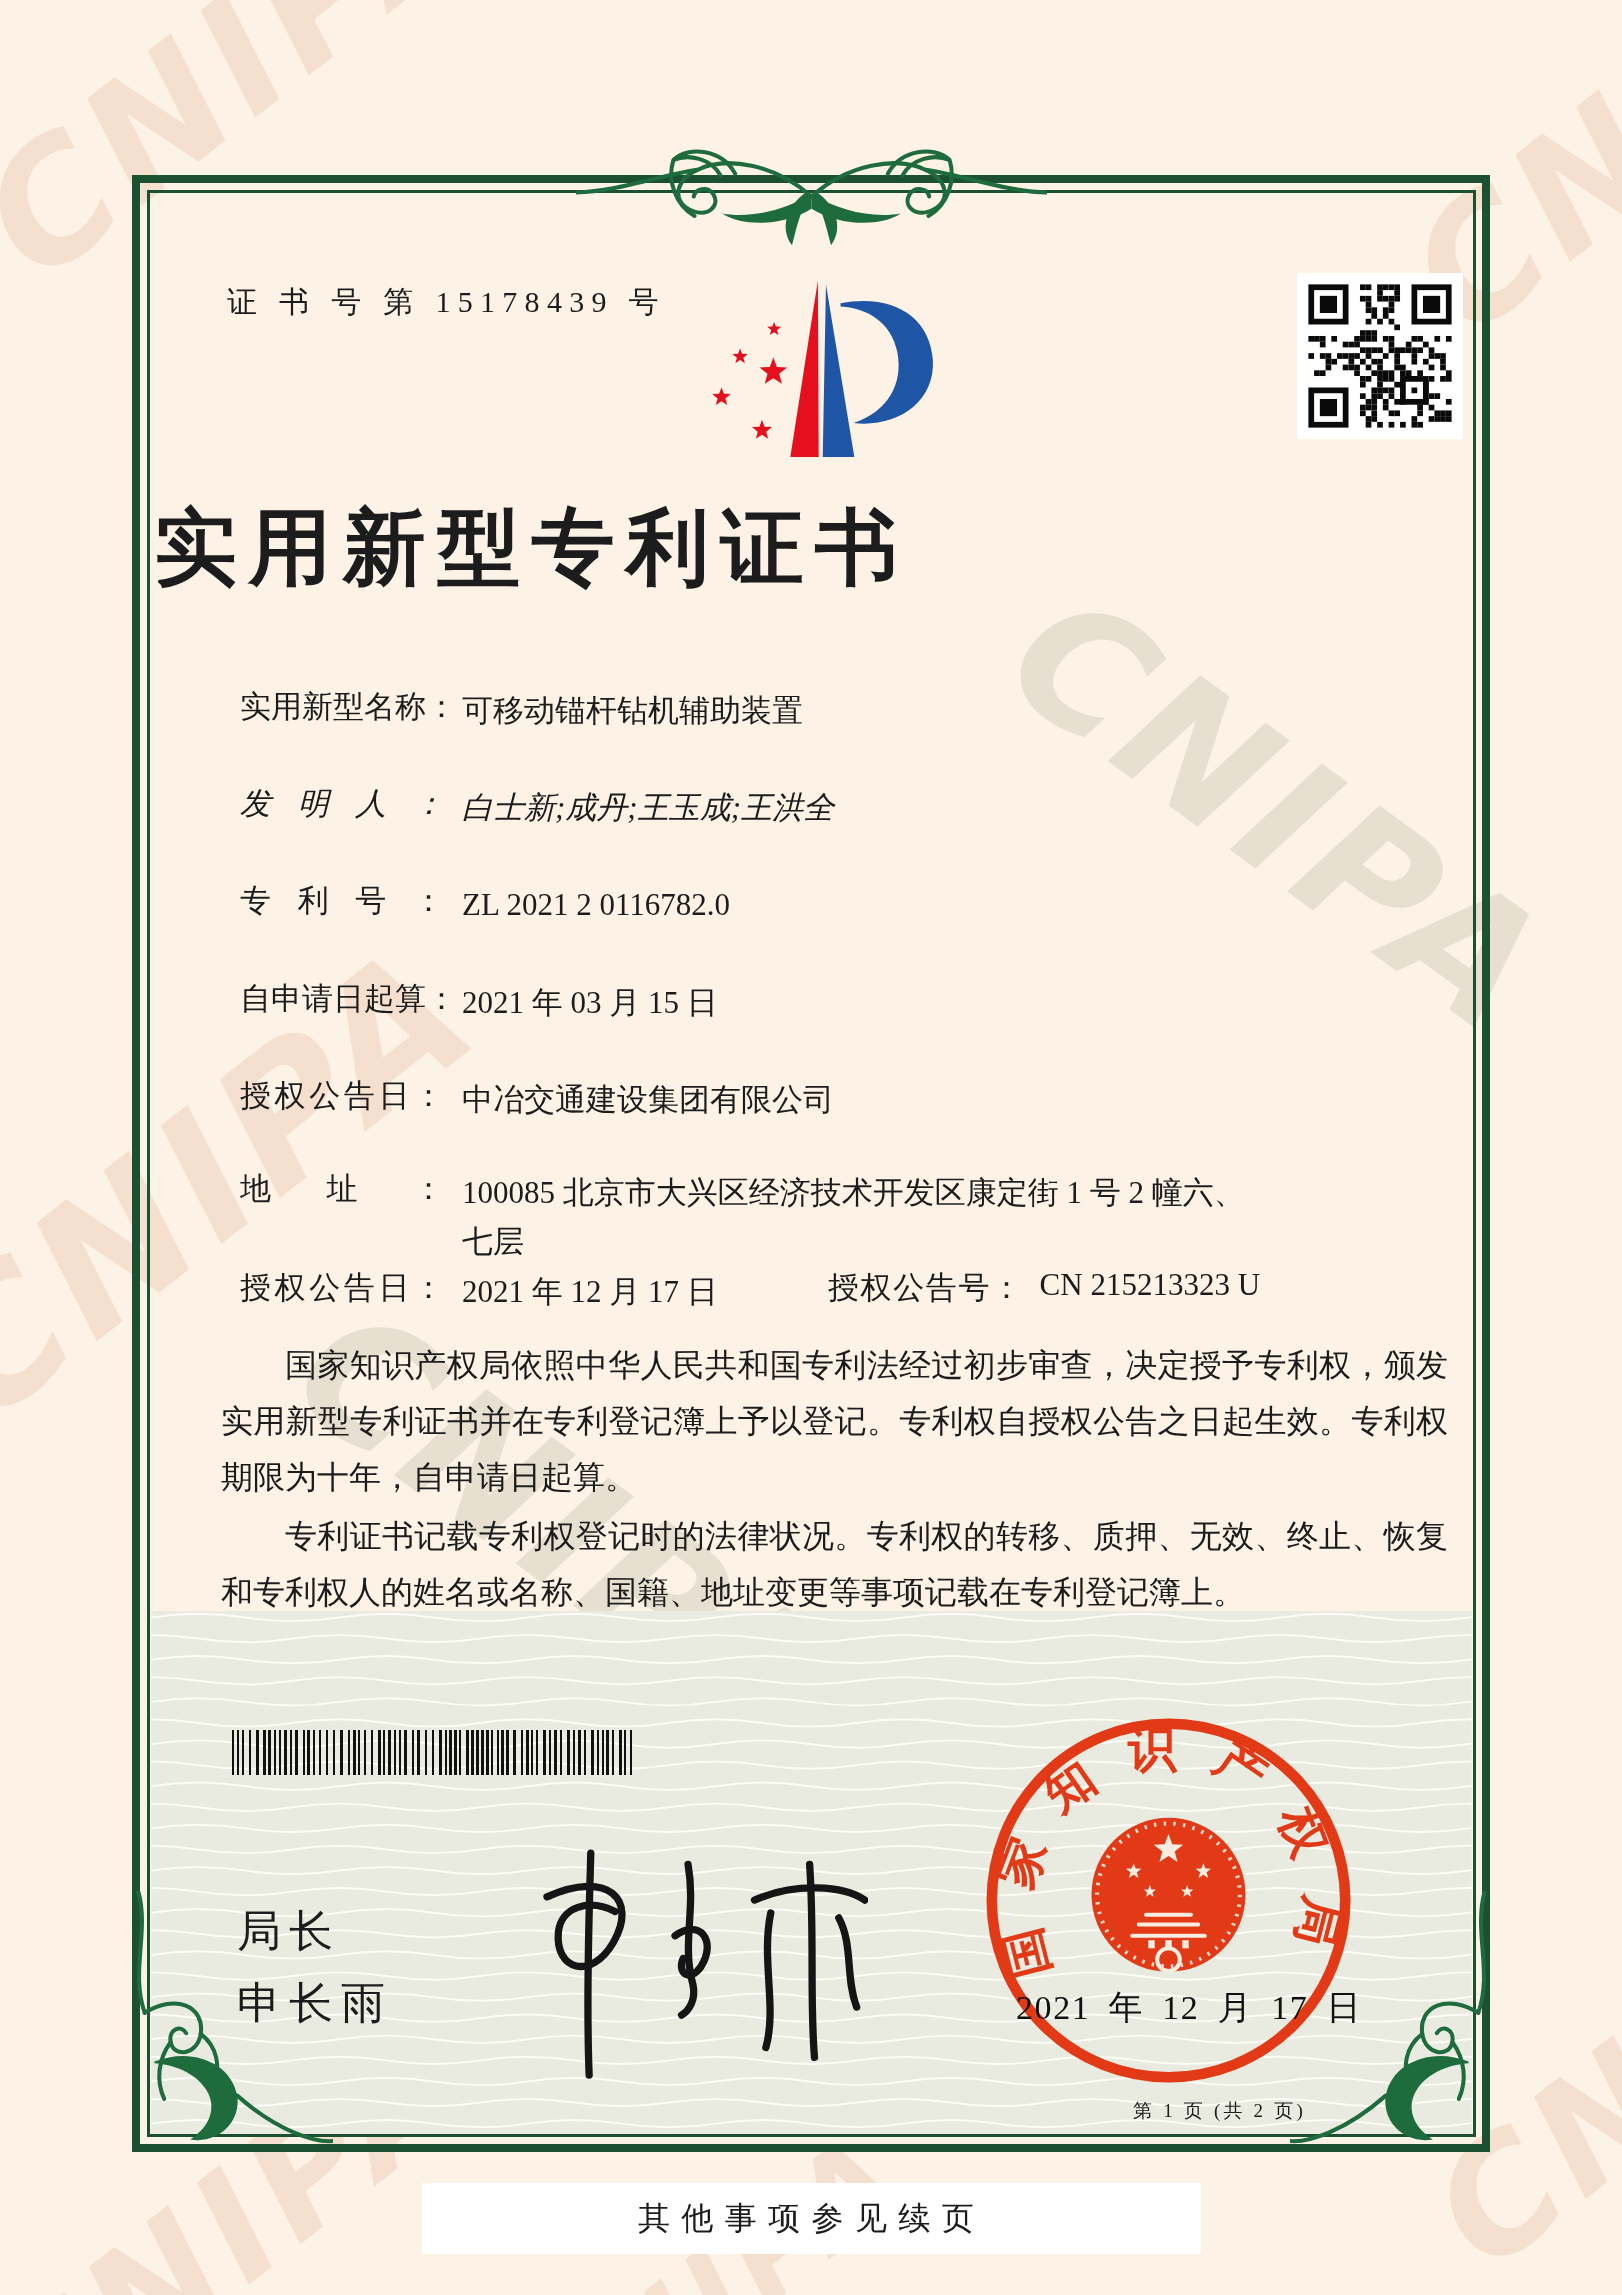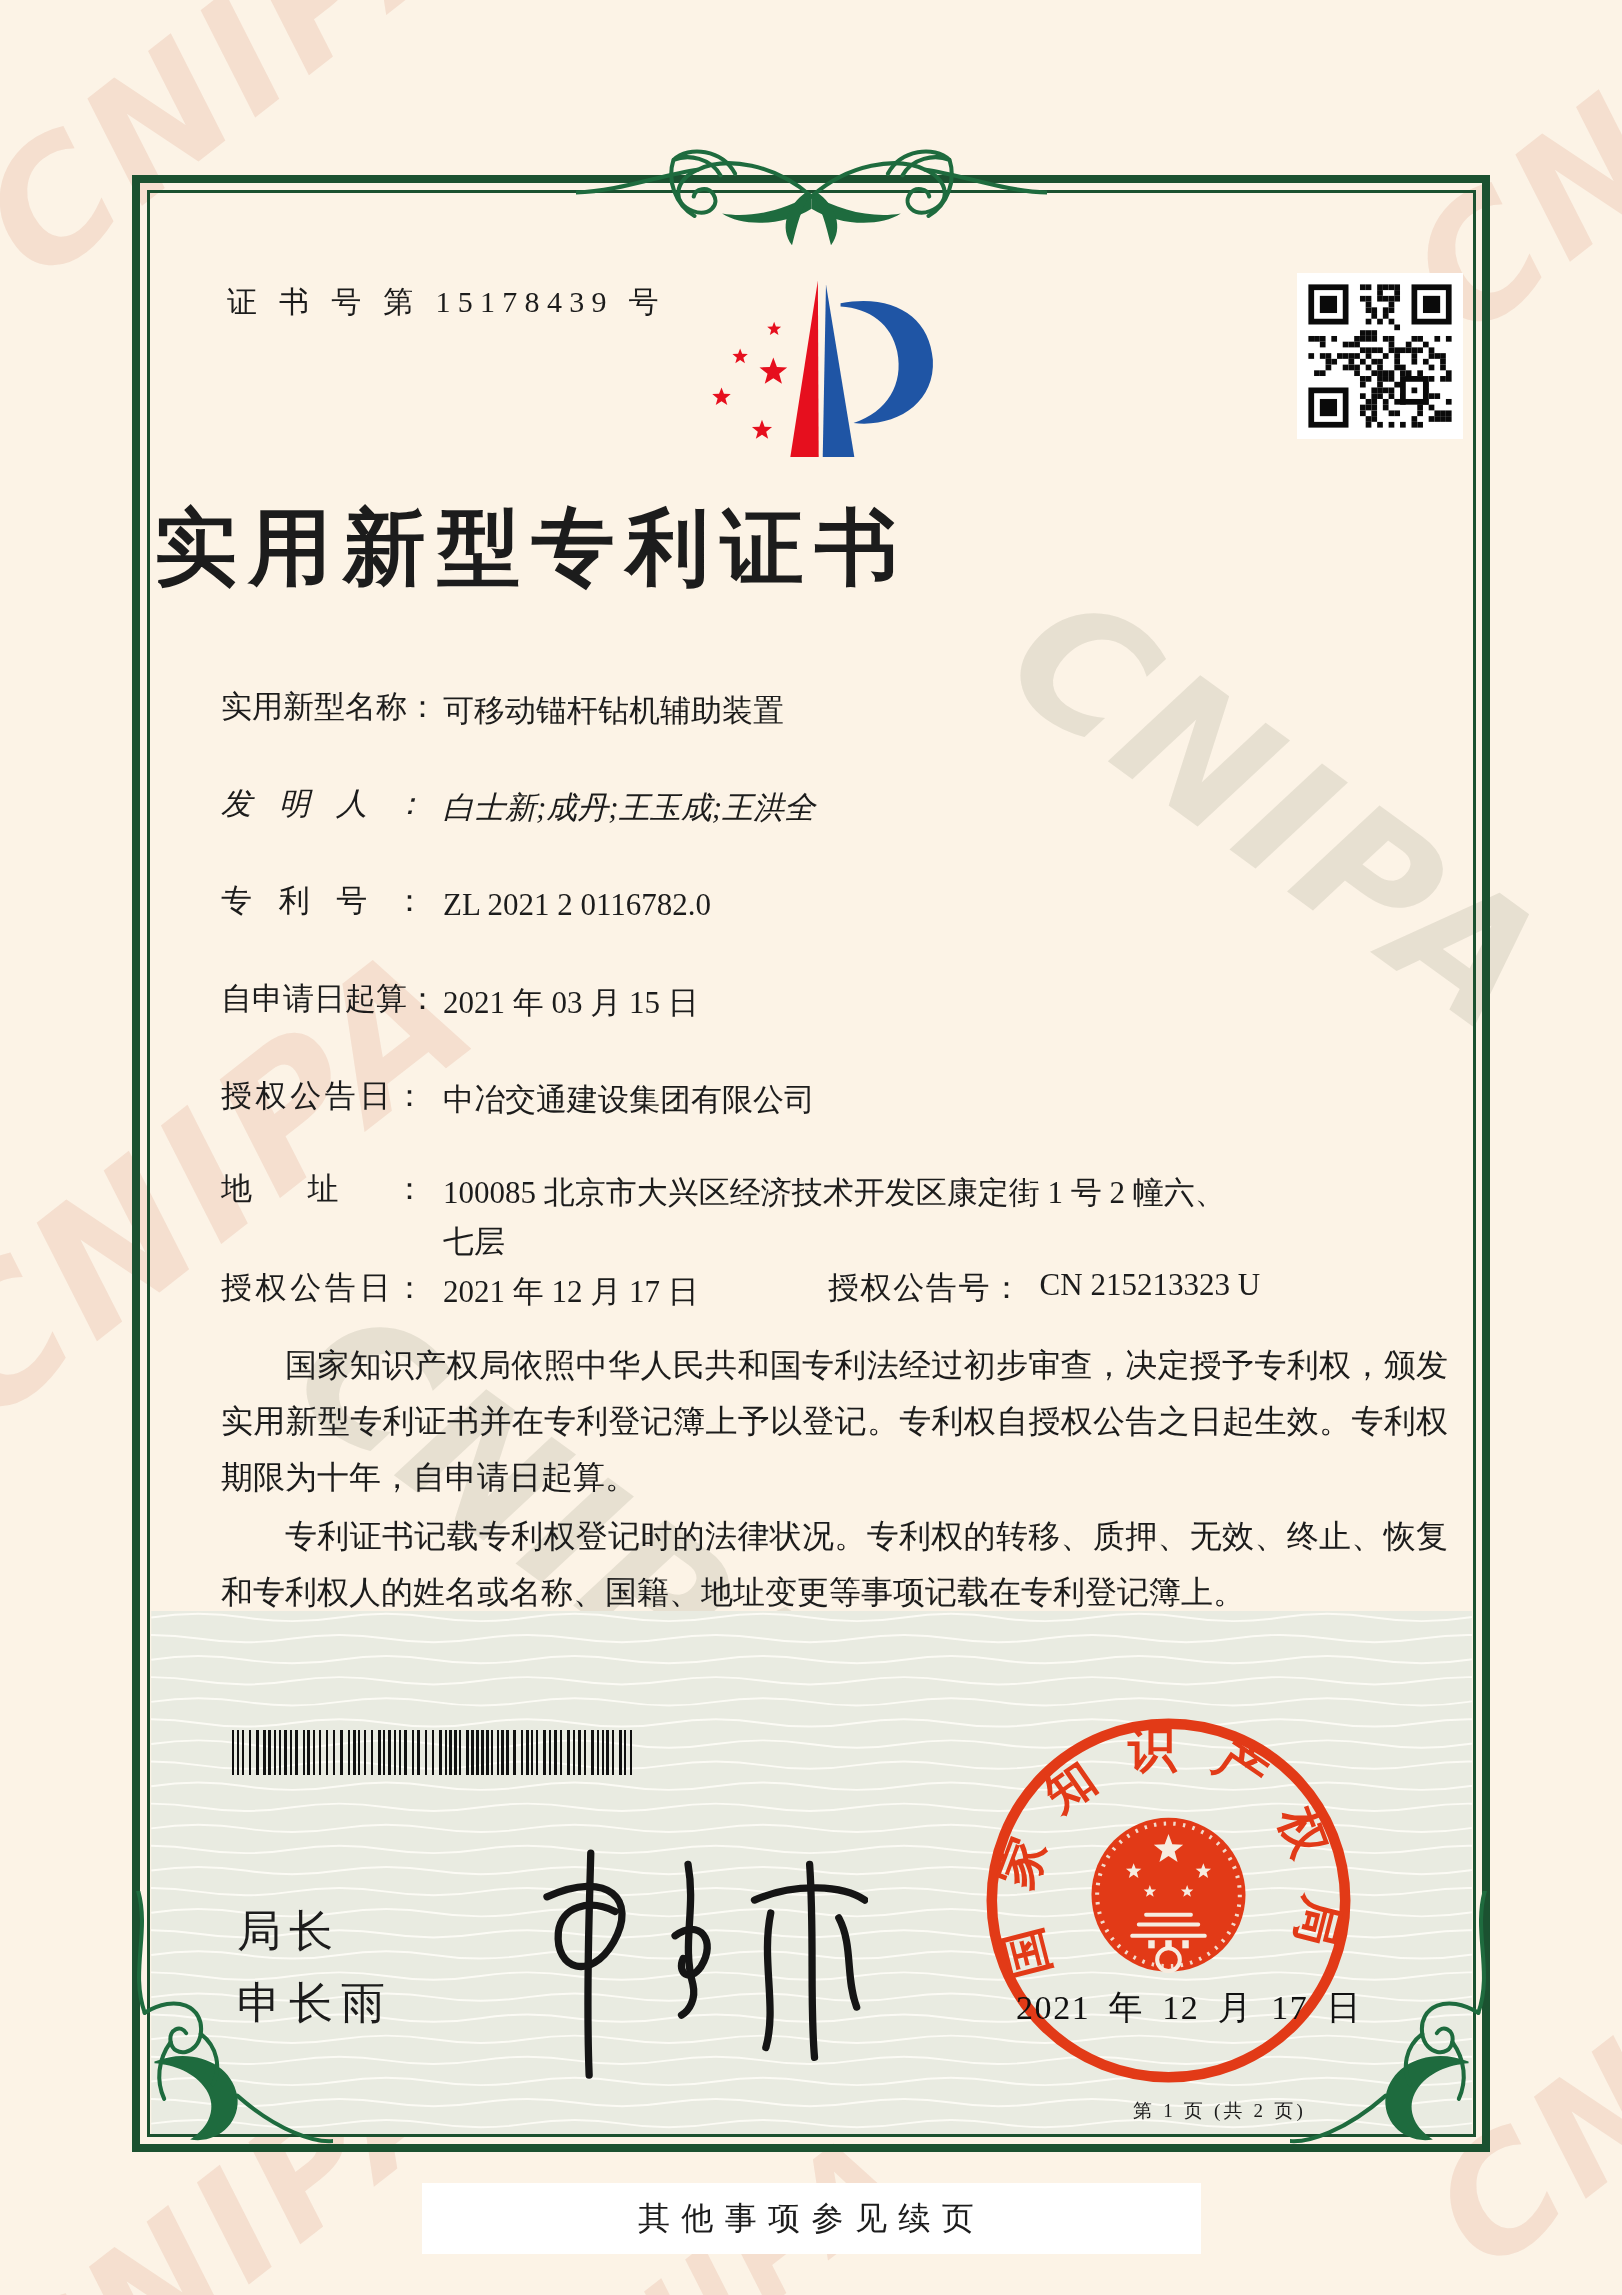--- a/index.html
+++ b/index.html
@@ -33,21 +33,21 @@
   .cert-no{position:absolute; left:227px; top:282px; font-size:30px; letter-spacing:7.3px;}
   .title{
     position:absolute; left:154px; top:493px; width:1314px; text-align:left;
     font-size:83px; font-weight:bold; letter-spacing:11.4px;
   }
   .logo{position:absolute; left:688px; top:240px;}
   .qr{position:absolute; left:1297px; top:273px; background:#ffffff; line-height:0;}
   .row{position:absolute; left:221px; width:1233px; display:flex; font-size:31px;}
   .row .lbl{
     display:inline-block; width:204px; flex:0 0 204px;
-    text-align:justify; text-align-last:justify; white-space:nowrap;
+    text-align:justify; text-align-last:justify; white-space:nowrap;margin-left:19px;
   }
   .row .val{margin-left:18px; line-height:49px;}
   .row .val.addr{max-width:811px;}
   .pair2{position:absolute; left:607px; top:0; display:flex;justify-content:space-between;}
   .pair2 .lbl2{letter-spacing:1.6px;}
   .pair2 .val2{margin-left:16px;}
   .para{
     position:absolute; left:221px; width:1227px; font-size:32px; line-height:56px;
     text-indent:2em; text-align:justify;
   }

